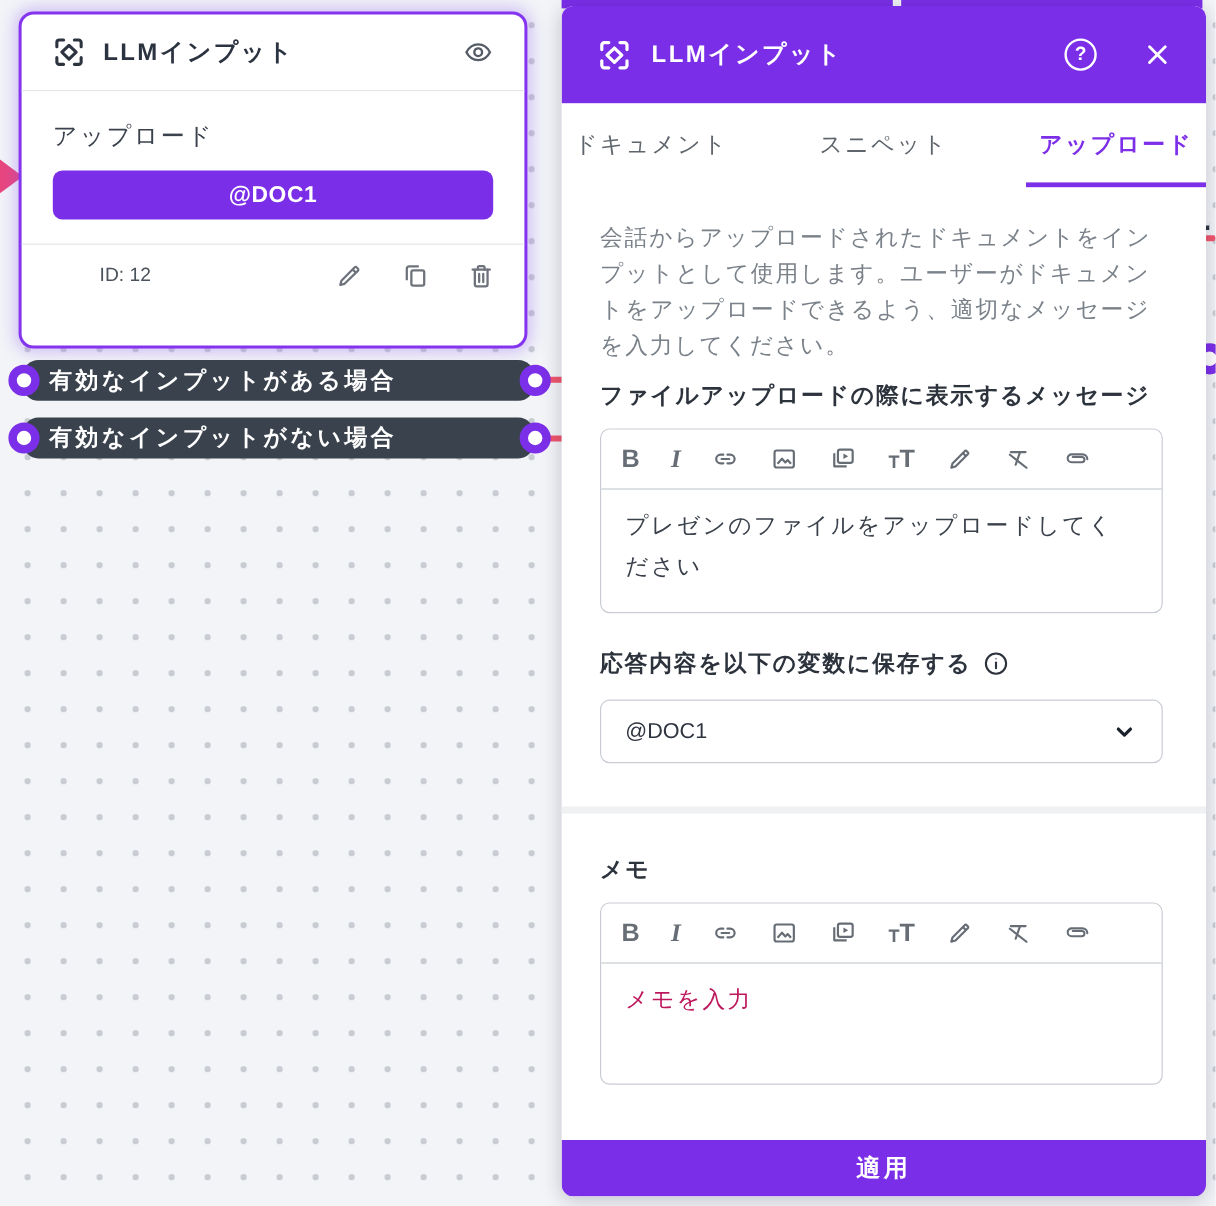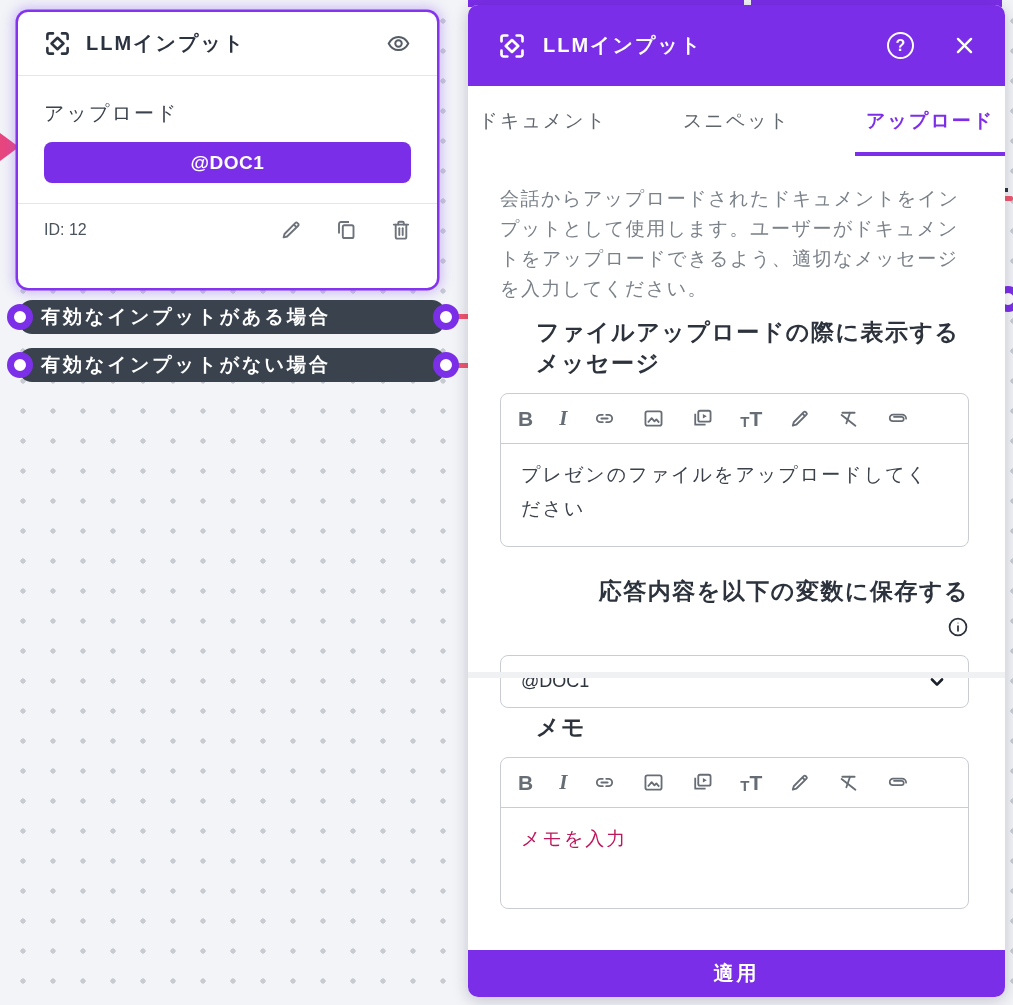--- a/index.html
+++ b/index.html
@@ -39,21 +39,21 @@
   .node-title { font-size:20px; font-weight:700; color:#2c3340; letter-spacing:2px; margin-left:15px; }
   .node-header .spacer { flex:1; }
   .node-body { padding:17px 26px 20px; border-bottom:1px solid #e4e6ea; }
   .node-label { font-size:15px; color:#8e95a0; letter-spacing:1.5px; }
   .node-value { font-size:20px; color:#3b424d; letter-spacing:2px; margin-top:7px; }
   .node-varbtn { margin-top:15px; height:41px; width:100%; background:#7b2ee8; color:#fff;
     border:none; border-radius:8px; font-size:19px; font-weight:700;
     display:flex; align-items:center; justify-content:center; cursor:pointer;
     font-family:inherit; letter-spacing:.5px; }
   .node-footer { height:52px; display:flex; align-items:center; padding:0 24px 0 26px; }
-  .node-id { font-size:16px; color:#4a525c; }
+  .node-id { font-size:16px; color:#4a525c;margin-left:39px; }
   .node-footer .spacer { flex:1; }
   .node-actions { display:flex; gap:31px; align-items:center; }
 
   
   .pill { position:absolute; left:19px; width:426px; height:34px; background:#39424d;
     border-radius:13px; display:flex; align-items:center; padding-left:22px; z-index:3; }
   .pill.p1 { top:300px; } .pill.p2 { top:348px; }
   .pill-label { color:#fff; font-size:19px; font-weight:700; letter-spacing:3px; }
 
   
@@ -71,23 +71,23 @@
 
   .tabbar { height:70px; display:flex; flex:none;gap:44px; }
   .tab { flex:1; display:flex; align-items:center; justify-content:center;
     font-size:19px; color:#5f656d; letter-spacing:2px; cursor:pointer; position:relative; }
   .tab.active { color:#7d2ee9; font-weight:700; }
   .tab.active::after { content:""; position:absolute; left:0; right:0; bottom:0;
     height:4px; background:#7c2fe8; }
 
   .panel-content { height:516px; flex:none; padding:28px 36px 0 32px; }
   .desc { font-size:19px; color:#7a8189; line-height:30px; letter-spacing:1.5px; }
-  .field-label { font-size:23px; font-weight:700; color:#2d333d; letter-spacing:1.5px;margin-left:36px; }
+  .field-label { font-size:19px; font-weight:700; color:#2d333d; letter-spacing:1.5px; }
   .field-label.msg { margin-top:13px; }
-  .label-row { margin-top:29px; display:flex; align-items:flex-end; gap:9px;flex-direction:column; }
+  .label-row { margin-top:29px; display:flex; align-items:center; gap:9px; }
 
   .rte { border:1px solid #c9cdd3; border-radius:8px; margin-top:14px; background:#fff; }
   .rte-toolbar { display:flex; align-items:center; gap:26px; padding:13px 17px;
     border-bottom:1px solid #c9cdd3; }
   .tbi { color:#676d75; display:flex; align-items:flex-end; cursor:pointer; }
   .tbi.txt { font-size:21px; font-weight:800; line-height:21px; }
   .tbi.italic { font-family:"Liberation Serif","DejaVu Serif",serif; font-style:italic; }
   .tbi .t-sm { font-size:15px; font-weight:800; line-height:15px; }
   .tbi .t-lg { font-size:21px; font-weight:800; line-height:20px; }
   .rte-content { padding:14px 20px; font-size:19px; color:#3a414b; line-height:34px;

